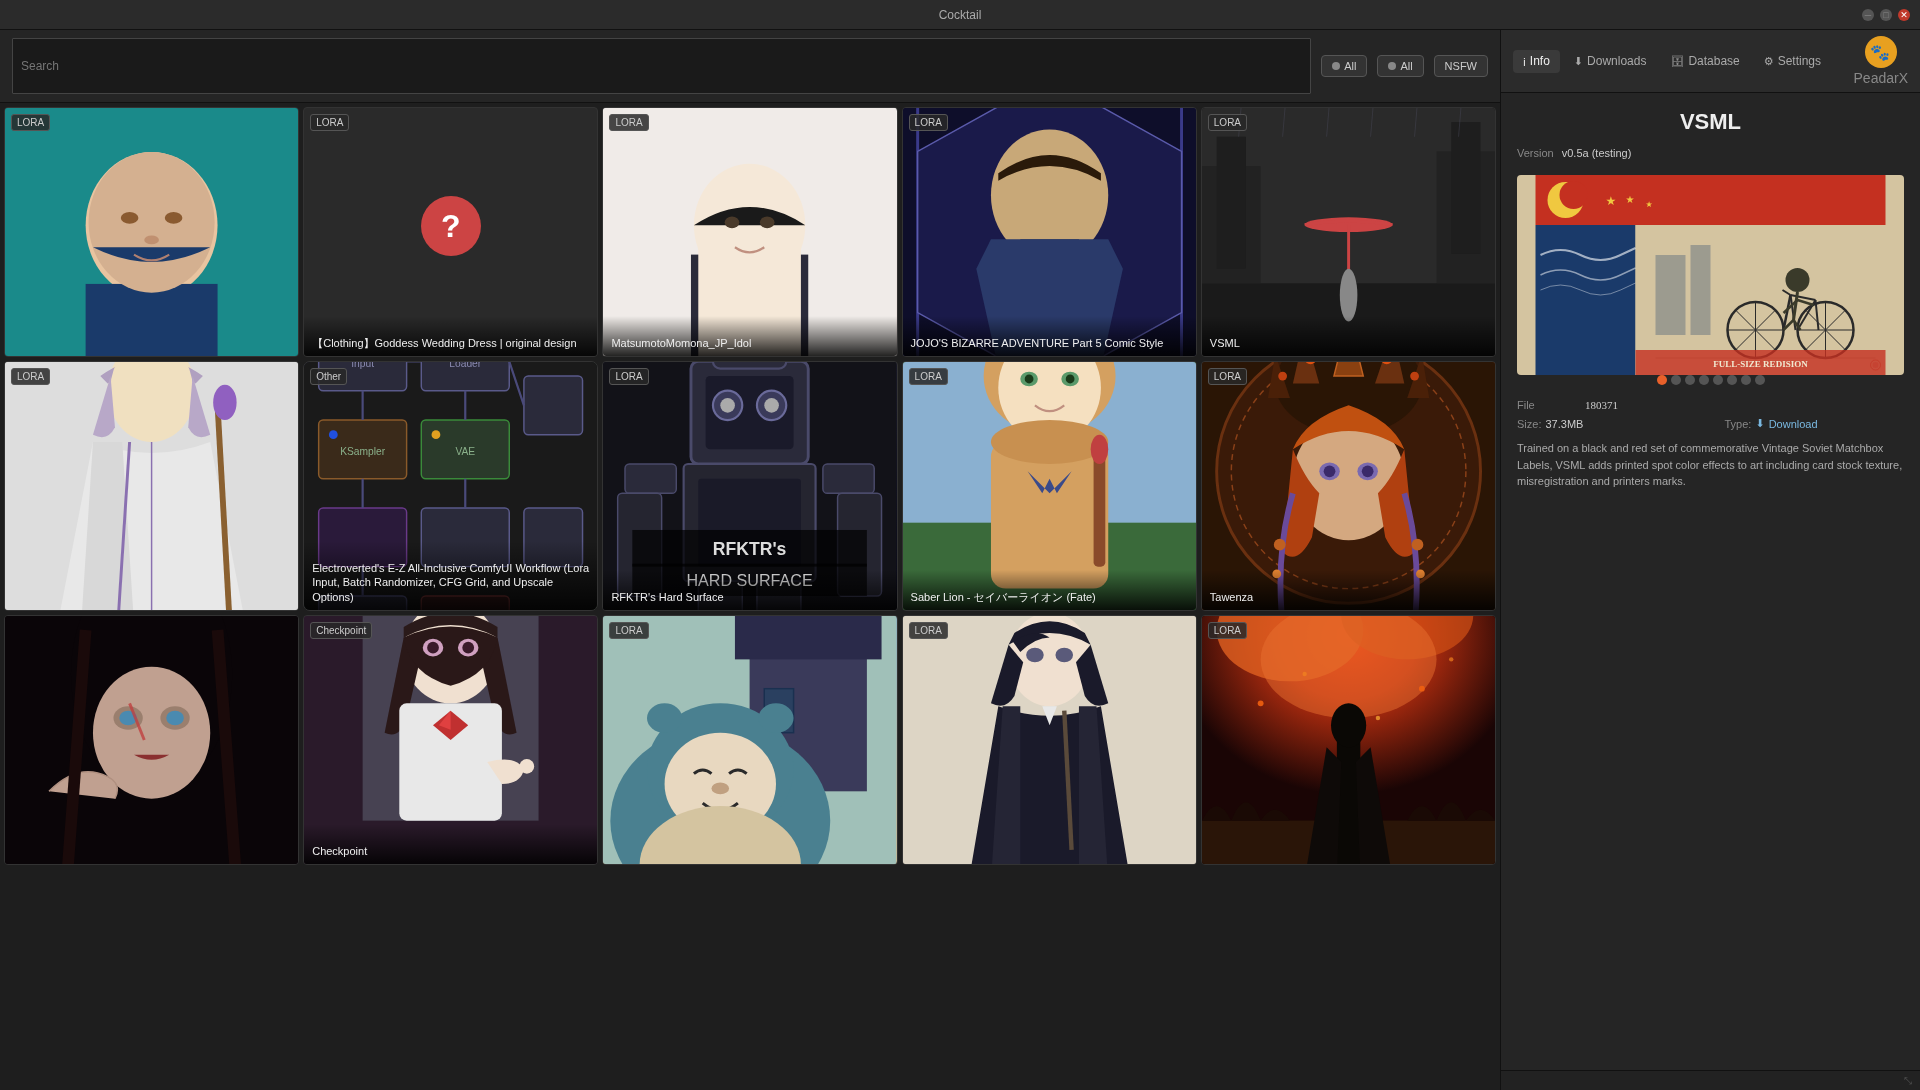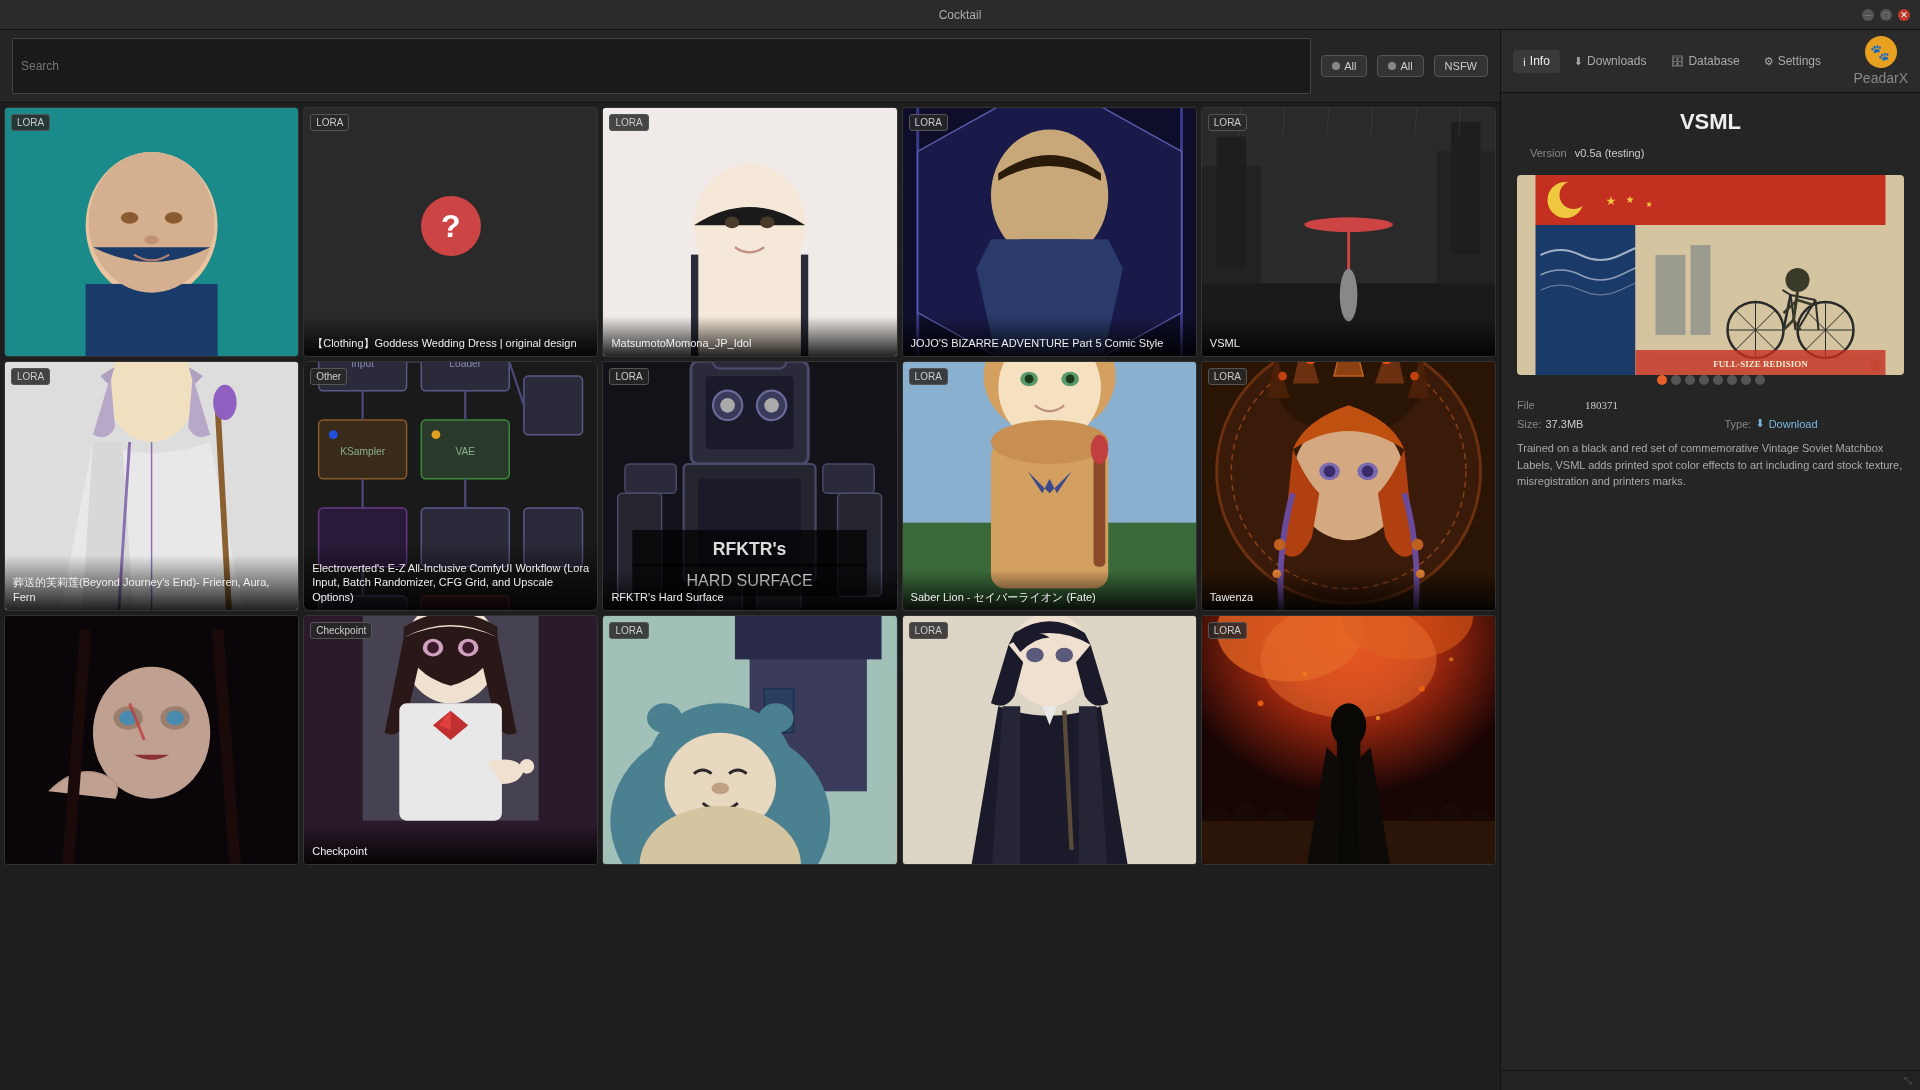--- a/index.html
+++ b/index.html
@@ -254,21 +254,20 @@
       margin-bottom: 12px;
     }
 
     .version-row {
       display: flex;
       align-items: flex-end;
       gap: 8px;
       margin-bottom: 16px;
       font-size: 11px;
       color: #888;
-      margin-left: 13px;
     }
     .version-val {
       color: #ccc;
     }
     
     .vintage-poster {
       width: 100%;
       height: 200px;
       background: #d4c4a0;
       border-radius: 4px;
@@ -499,21 +498,20 @@
 
             <line x1="145" y1="70" x2="155" y2="250" stroke="#8a6030" stroke-width="4"></line>
             <ellipse cx="150" cy="68" rx="8" ry="12" fill="#9060c0"></ellipse>
 
             <ellipse cx="100" cy="58" rx="28" ry="32" fill="#f0e0c0"></ellipse>
             <path d="M72 50 L60 90 Q70 95 75 85Z" fill="#b8a8c8"></path>
             <path d="M128 50 L140 90 Q130 95 125 85Z" fill="#b8a8c8"></path>
           </svg>
         </div>
         <div class="type-badge">LORA</div>
-        <div class="item-label">葬送的芙莉莲(Beyond Journey's End)- Frieren, Aura, Fern</div>
       </div>
 
       <div class="gallery-item" style="background: linear-gradient(135deg, #1a1a2a 0%, #0a1a0a 100%); border-radius: 7px;">
         <div style="position:absolute;top:0;left:0;right:0;bottom:0;overflow:hidden;">
           <svg viewBox="0 0 200 250" width="100%" height="100%" preserveAspectRatio="xMidYMid slice">
             <rect width="200" height="250" fill="#1a1a1a"></rect>
 
             <rect x="10" y="20" width="60" height="40" rx="3" fill="#2a2a3a" stroke="#5a5a8a" stroke-width="1"></rect>
             <rect x="80" y="20" width="60" height="40" rx="3" fill="#2a2a3a" stroke="#5a5a8a" stroke-width="1"></rect>
             <rect x="10" y="80" width="60" height="40" rx="3" fill="#3a2a1a" stroke="#8a5a2a" stroke-width="1"></rect>

